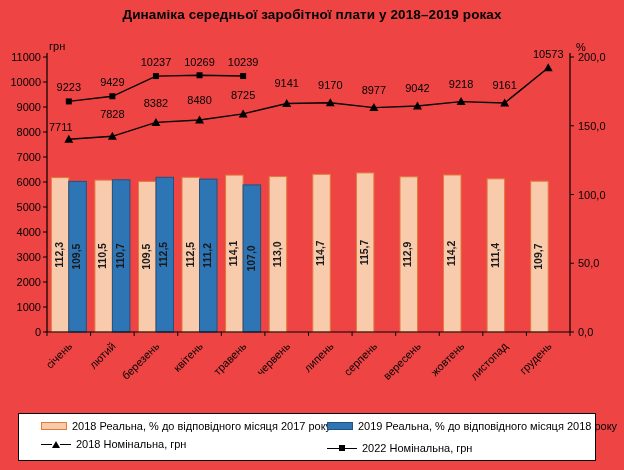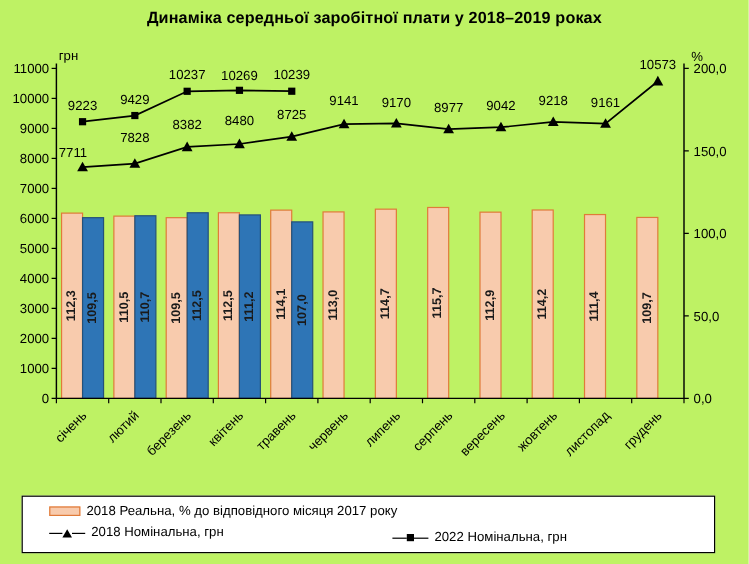--- a/index.html
+++ b/index.html
@@ -1,17 +1,17 @@
 <!DOCTYPE html>
 <html><head>
 <meta charset="utf-8">
 <style>
   html,body{margin:0;padding:0;background:#ffffff;}
   body{font-family:"Liberation Sans",sans-serif;color:#000;}
-  #page{position:relative;width:624px;height:470px;background:#bef264;overflow:hidden;}
+  #page{position:relative;width:624px;height:470px;background:#ef4444;overflow:hidden;}
   #chart-title{position:absolute;left:0;top:7px;width:624px;text-align:center;
     font-size:13.5px;font-weight:bold;letter-spacing:0.1px;}
   #chart-svg{position:absolute;left:0;top:0;}
   #legend-box{position:absolute;left:18px;top:413px;width:576px;height:46px;
     border:1.5px solid #000;background:#fff;}
   .legend-item{position:absolute;display:flex;align-items:center;gap:5px;font-size:11px;white-space:nowrap;}
   .swatch-bar{display:inline-block;width:26px;height:8px;box-sizing:border-box;}
   .swatch-bar.peach{background:#F8CBAD;border:1px solid #E07B39;}
   .swatch-bar.blue{background:#2E75B6;border:1px solid #24517A;}
   .line-swatch{display:inline-flex;align-items:center;width:30px;}
@@ -162,20 +162,24 @@
       <text x="199.54166666666666" y="66.27499999999998" text-anchor="middle" font-size="11" fill="#000">10269</text>
       <rect x="240.125" y="73.025" width="6" height="6" fill="#000"></rect>
       <text x="243.125" y="66.025" text-anchor="middle" font-size="11" fill="#000">10239</text>
     </svg>
 
   <div id="legend-box">
     <div class="legend-item" style="left:22px;top:6px;">
       <span class="swatch-bar peach"></span>
       <span>2018 Реальна, % до відповідного місяця 2017 року</span>
     </div>
+    <div class="legend-item" style="left:308px;top:6px;">
+      <span class="swatch-bar blue"></span>
+      <span>2019 Реальна, % до відповідного місяця 2018 року</span>
+    </div>
     <div class="legend-item" style="left:22px;top:24px;">
       <span class="line-swatch">
         <span class="line-seg"></span>
           <span class="marker-tri"></span>
           <span class="line-seg"></span>
       </span>
       <span>2018 Номінальна, грн</span>
     </div>
     <div class="legend-item" style="left:308px;top:28px;">
       <span class="line-swatch">

